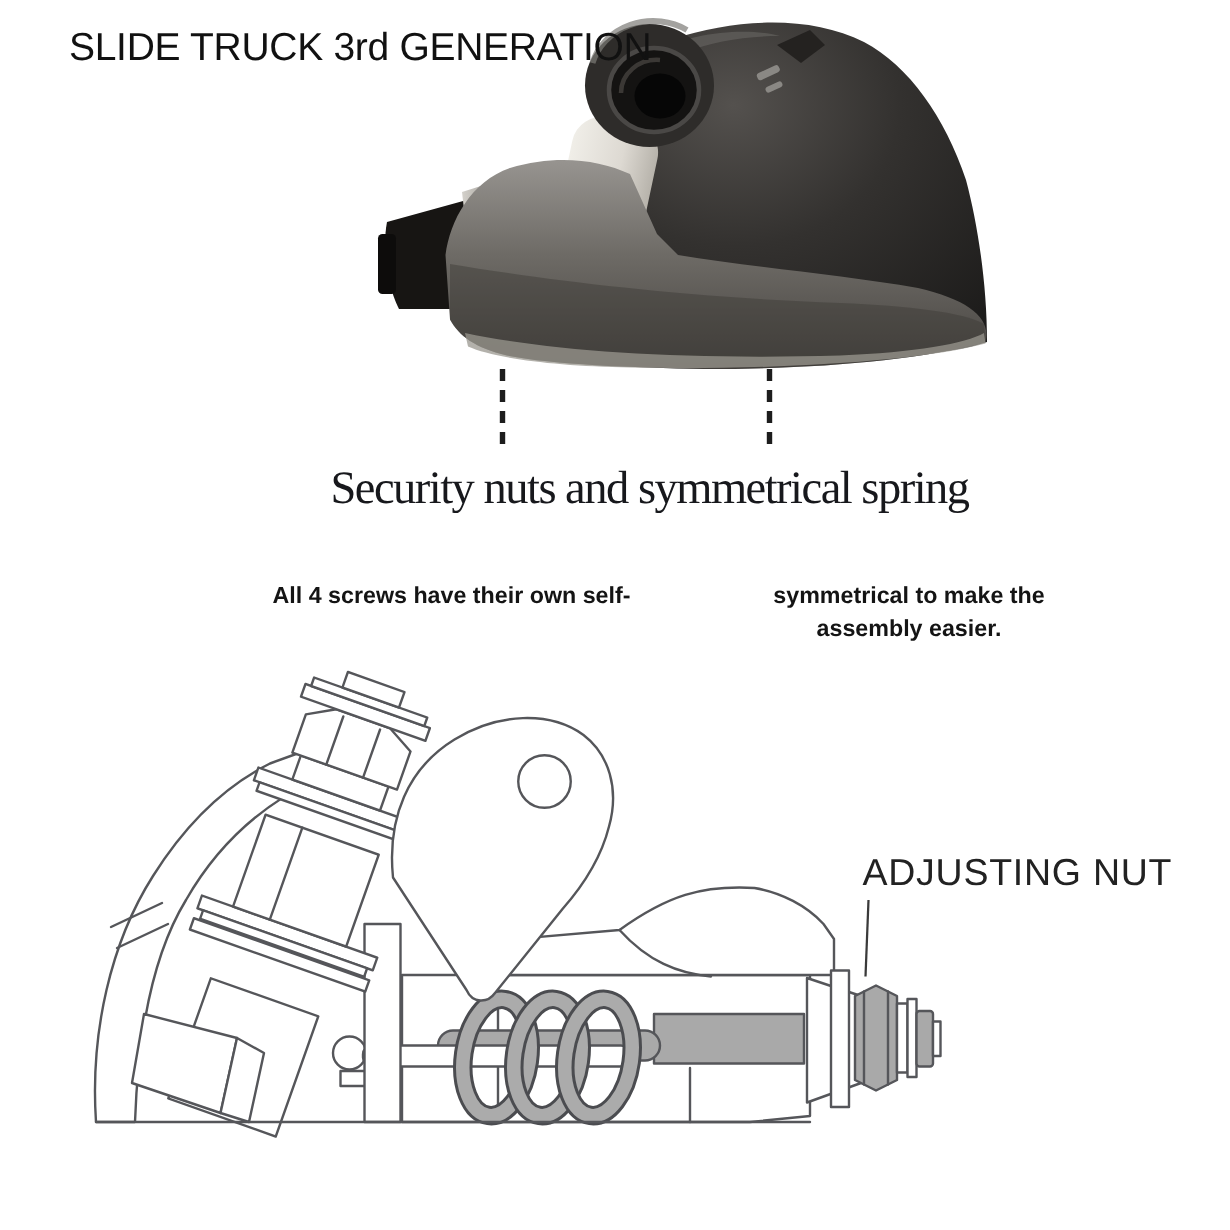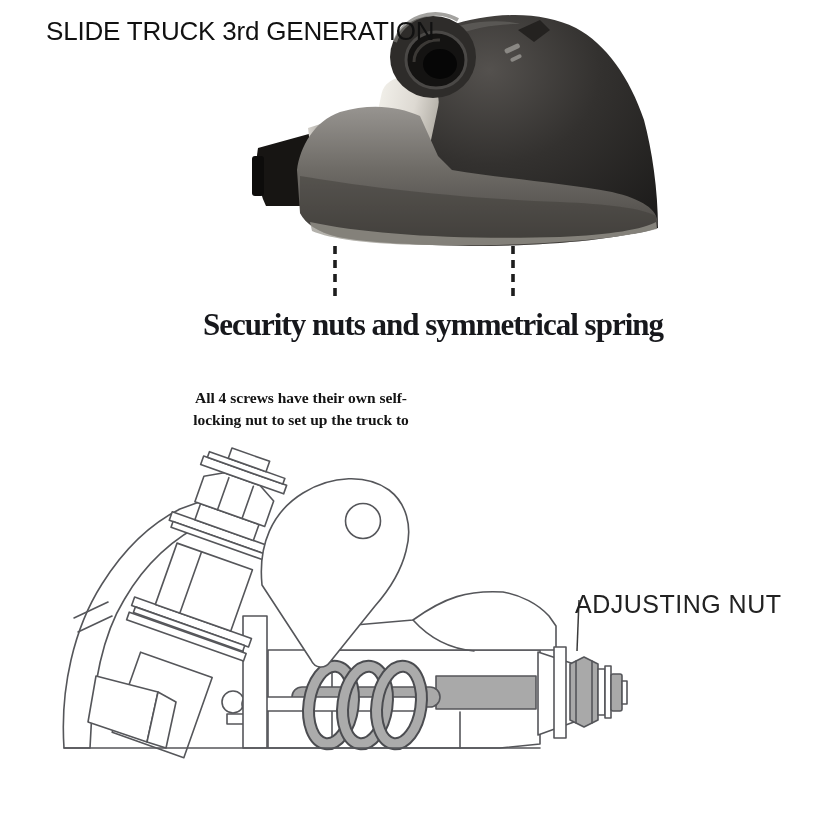--- a/index.html
+++ b/index.html
@@ -2,29 +2,29 @@
 <html><head>
 <meta charset="utf-8">
 <style>
   html,body{margin:0;padding:0;background:#ffffff;}
   #stage{position:relative;width:820px;height:820px;background:#ffffff;overflow:hidden;
          font-family:"Liberation Sans",sans-serif;color:#1a1a1a;}
   #art{position:absolute;left:0;top:0;width:820px;height:820px;}
   .title{position:absolute;left:12px;top:16px;font-size:26px;font-weight:400;
          letter-spacing:-0.2px;color:#111;white-space:nowrap;margin-left:34px;}
   .serif-heading{position:absolute;left:433px;top:307px;transform:translateX(-50%);
-         font-family:"Liberation Serif",serif;font-size:31px;font-weight:700;
+         font-family:"Liberation Serif",serif;font-size:31px;font-weight:400;
          letter-spacing:-1px;color:#17181c;white-space:nowrap;}
   .note{position:absolute;font-size:15.5px;font-weight:700;line-height:22px;
-        text-align:center;color:#141414;font-family:Liberation Serif, serif;}
+        text-align:center;color:#141414;}
   .note-left{left:161px;top:387px;width:280px;}
   .note-right{left:486px;top:387px;width:240px;}
   .thin-label{position:absolute;font-size:25px;font-weight:400;letter-spacing:0.5px;
         color:#222;white-space:nowrap;}
-  .adjusting{left:575px;top:568px;margin-top:22px;}
+  .adjusting{left:575px;top:568px;}
   .trucksec{left:513px;top:783px;}
 </style>
 </head>
 <body>
 
 <div id="stage">
 
   <svg id="art" viewBox="0 0 820 820">
     <defs>
       <linearGradient id="gBody" x1="0" y1="0" x2="0" y2="1">
@@ -174,22 +174,23 @@
 
     <line x1="579" y1="600" x2="577" y2="651" stroke="#3a3a3a" stroke-width="1.5"></line>
   </svg>
 
   <div class="title">SLIDE TRUCK 3rd GENERATION</div>
 
   <div class="serif-heading">Security nuts and symmetrical spring</div>
 
   <div class="note note-left">
     <div>All 4 screws have their own self-</div>
-    <div>locking nut to set up the truck to</div>
   </div>
 
   <div class="note note-right">
+    <div>symmetrical to make the</div>
+    <div>assembly easier.</div>
   </div>
 
   <div class="thin-label adjusting">ADJUSTING NUT</div>
 
 
 </div>
 
 </body></html>

